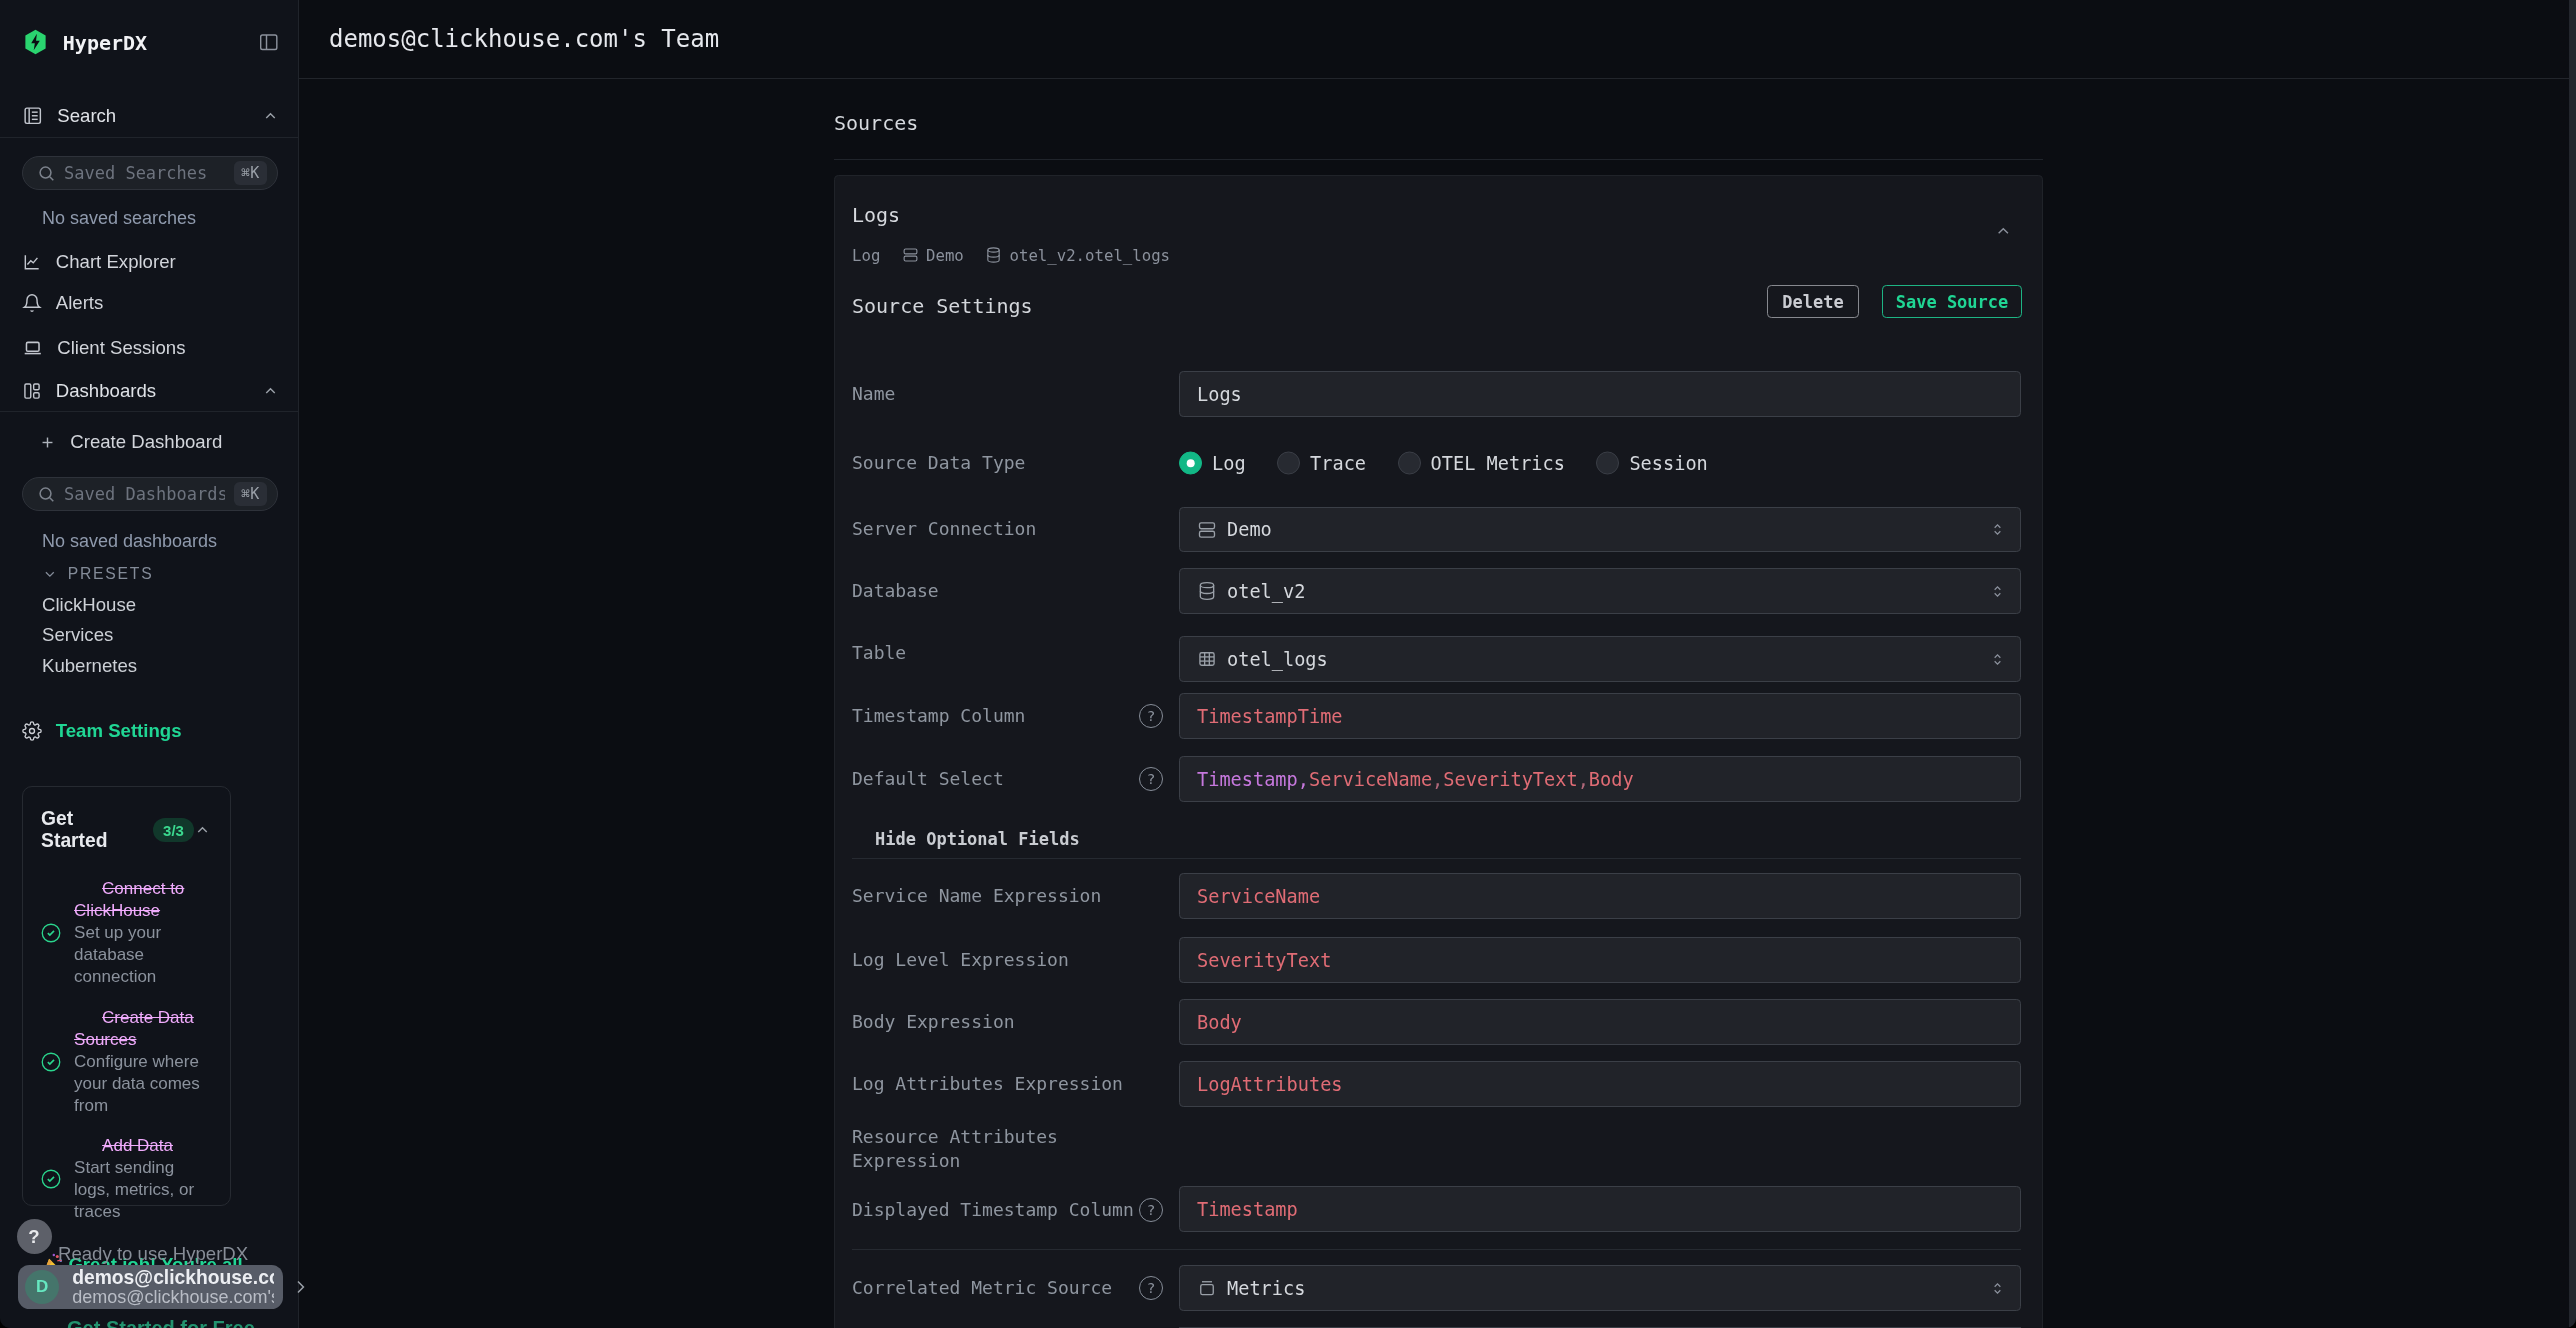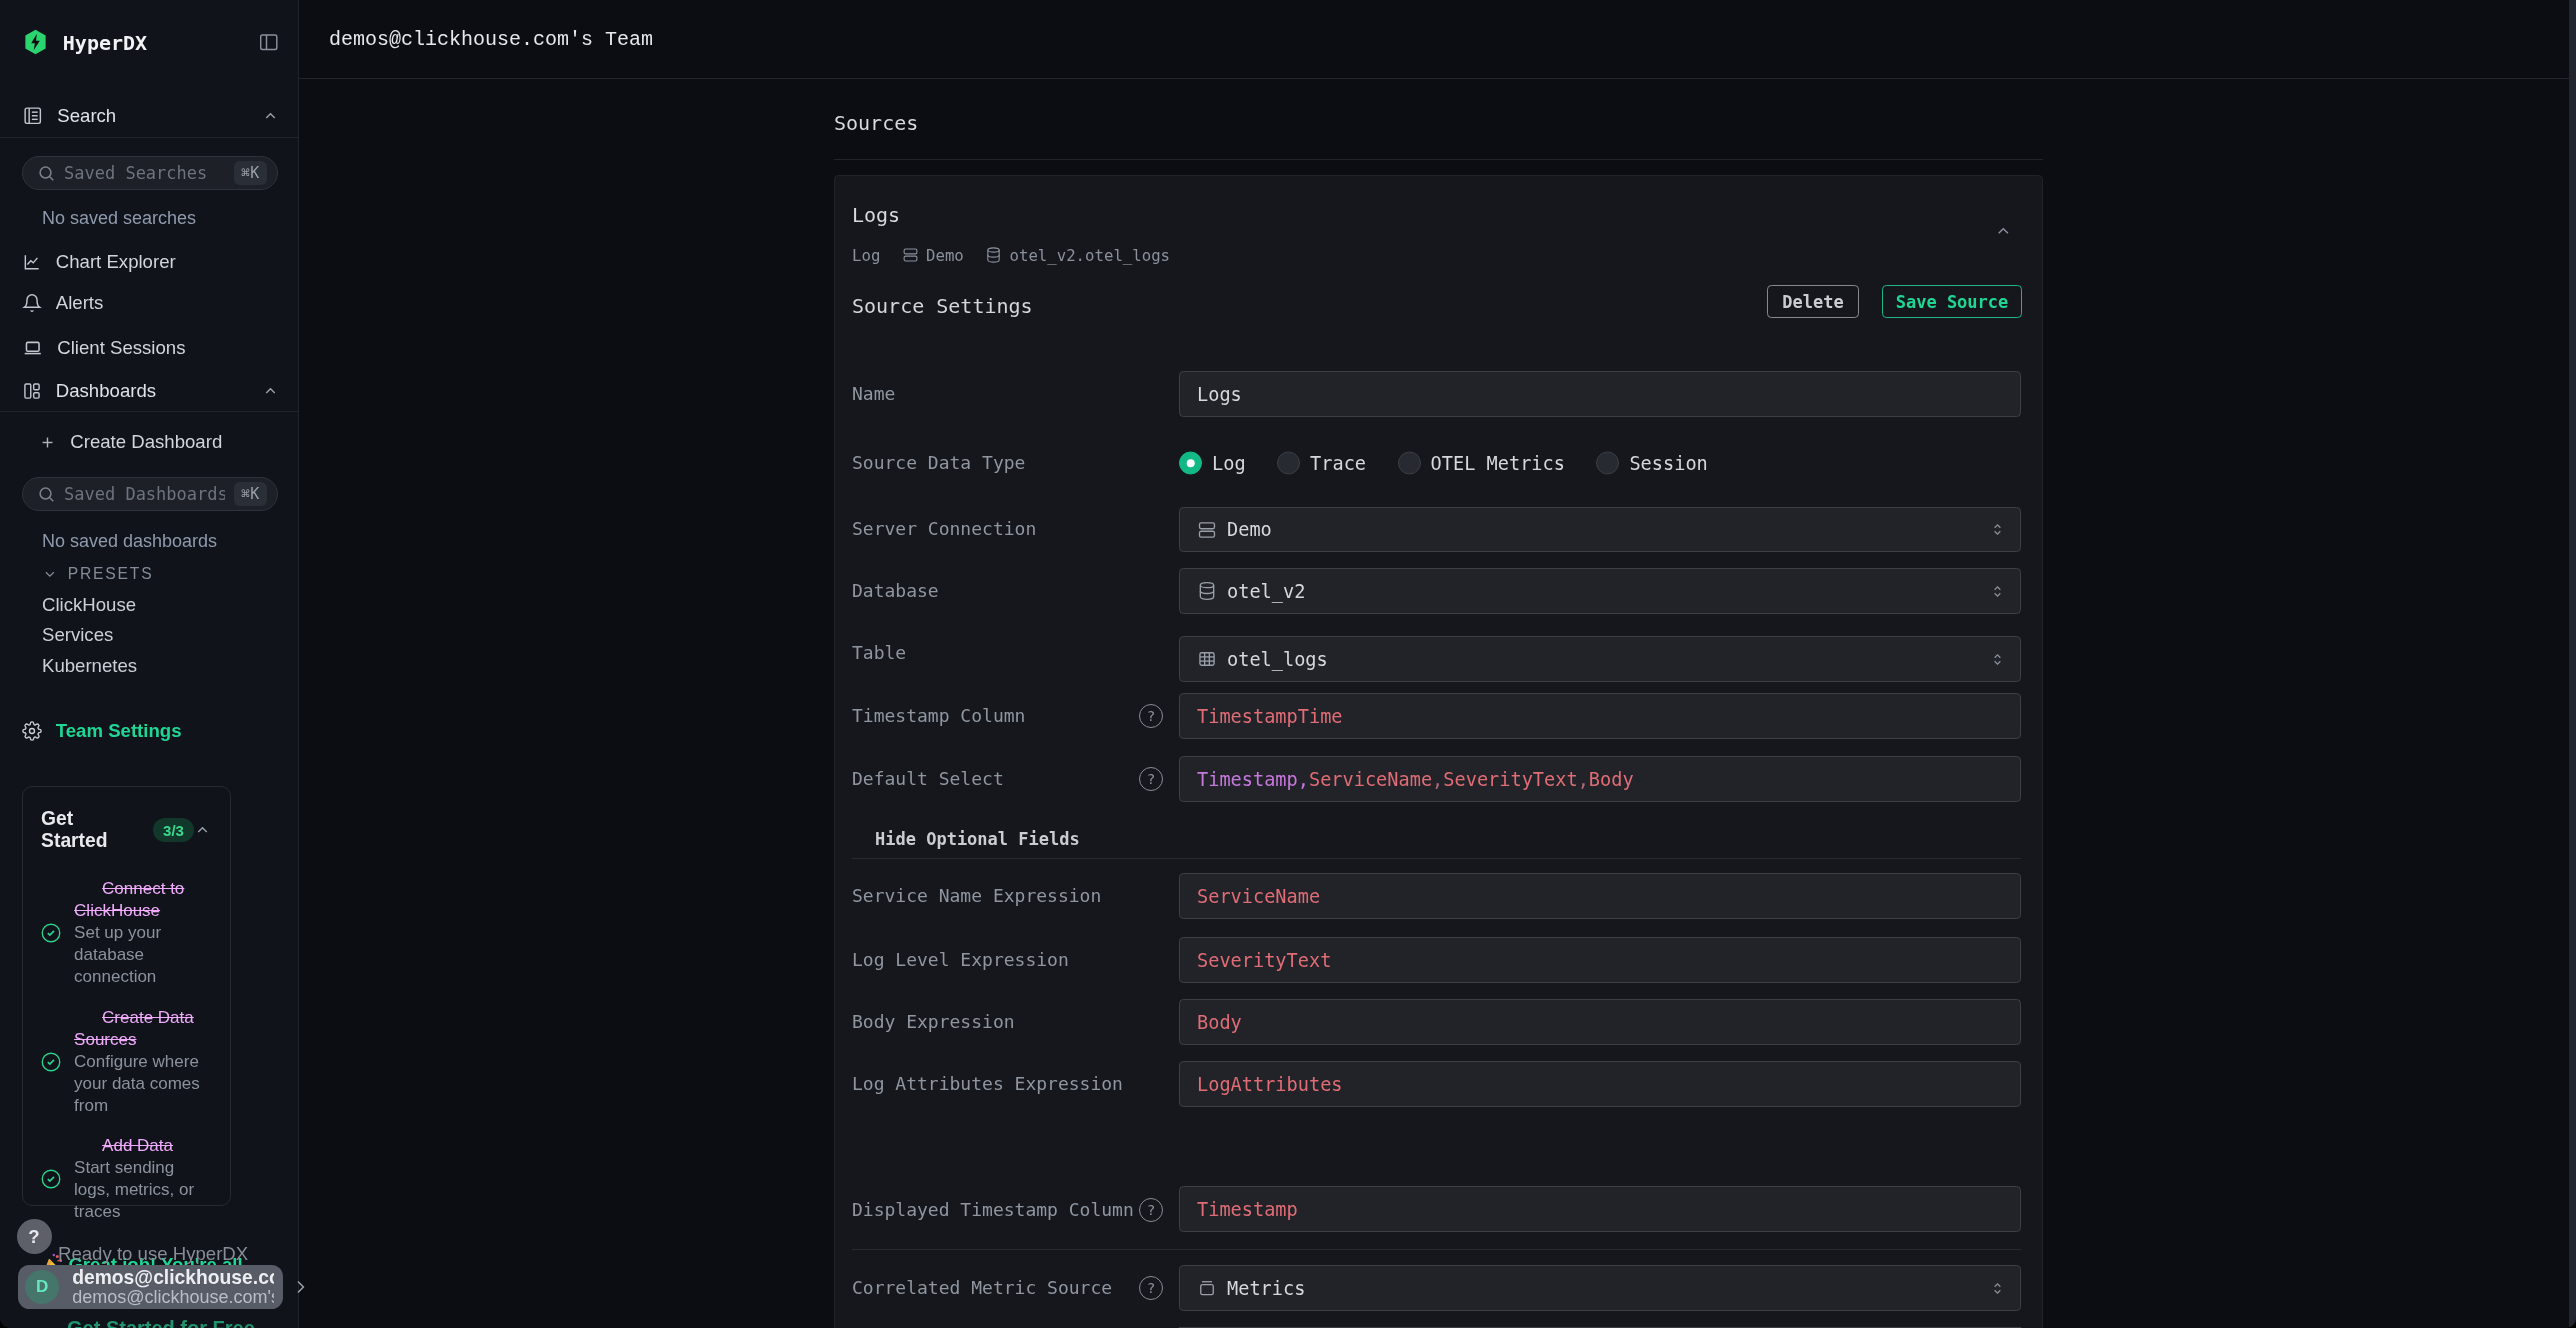--- a/index.html
+++ b/index.html
@@ -47,21 +47,21 @@
   #ready-text{position:absolute;left:58px;top:1254px;transform:translateY(-50%);font-size:18.6px;color:#878d97;}
   #user-chip{position:absolute;left:18px;top:1265px;width:265px;height:44px;border-radius:11.4px;background:#575c67;display:flex;align-items:center;padding:0 8.6px 0 7.2px;gap:13px;}
   #user-avatar{width:34px;height:34px;border-radius:50%;background:#45756b;color:#66e7c0;font-size:17px;font-weight:bold;display:flex;align-items:center;justify-content:center;flex:none;}
   .chip-name{font-size:19.3px;font-weight:bold;color:#eceef2;line-height:21.5px;white-space:nowrap;}
   .chip-team{font-size:18px;color:#b9bdc6;line-height:19.3px;white-space:nowrap;}
   #chip-chevron{position:absolute;left:291px;top:1287px;transform:translateY(-50%);color:#9aa0a8;}
   #cta-text{position:absolute;left:67px;top:1317px;font-size:20px;font-weight:bold;color:#22936f;}
 
   
   #topbar{position:absolute;left:299px;top:0;right:0;height:79px;border-bottom:0.7px solid #22252b;display:flex;align-items:center;padding-left:30px;}
-  #topbar-title{font-size:20px;color:var(--text-bright);font-family:Liberation Mono, monospace;}
+  #topbar-title{font-size:24px;color:var(--text-bright);}
   #page-title{position:absolute;left:834px;top:123px;transform:translateY(-50%);font-size:20px;color:#d6d9de;}
   #sources-divider{left:834px;width:1209px;top:159px;}
 
   
   #source-card{position:absolute;left:834px;top:175px;width:1209px;height:1216px;background:var(--card);border:0.7px solid #202329;border-radius:4.3px;}
   .card-title{position:absolute;left:17px;top:39px;transform:translateY(-50%);font-size:20px;color:#d6d9de;}
   #card-collapse{position:absolute;left:1159px;top:55px;transform:translateY(-50%);color:#8b919c;}
   #tag-row{position:absolute;left:17px;top:79px;transform:translateY(-50%);display:flex;align-items:center;gap:21.5px;color:#8b919c;font-size:15.7px;}
   .tag-pair{display:flex;align-items:center;gap:7.2px;}
   #settings-title{position:absolute;left:17px;top:130px;transform:translateY(-50%);font-size:20px;color:#d3d6db;}
@@ -480,20 +480,21 @@
     <div class="row-label" style="top:846px;">Body Expression</div>
     <div class="field" style="top:823px;">
       <span class="code-red">Body</span>
     </div>
 
     <div class="row-label" style="top:908px;">Log Attributes Expression</div>
     <div class="field" style="top:885px;">
       <span class="code-red">LogAttributes</span>
     </div>
 
+    <div class="row-label" style="top:973px;">Resource Attributes Expression</div>
 
     <div class="row-label" style="top:1034px;">Displayed Timestamp Column</div>
     <span class="help" style="top:1034px;">?</span>
     <div class="field" style="top:1010px;">
       <span class="code-red">Timestamp</span>
     </div>
 
     <div class="card-hr" style="top:1073px;"></div>
 
     <div class="row-label" style="top:1112px;">Correlated Metric Source</div>

